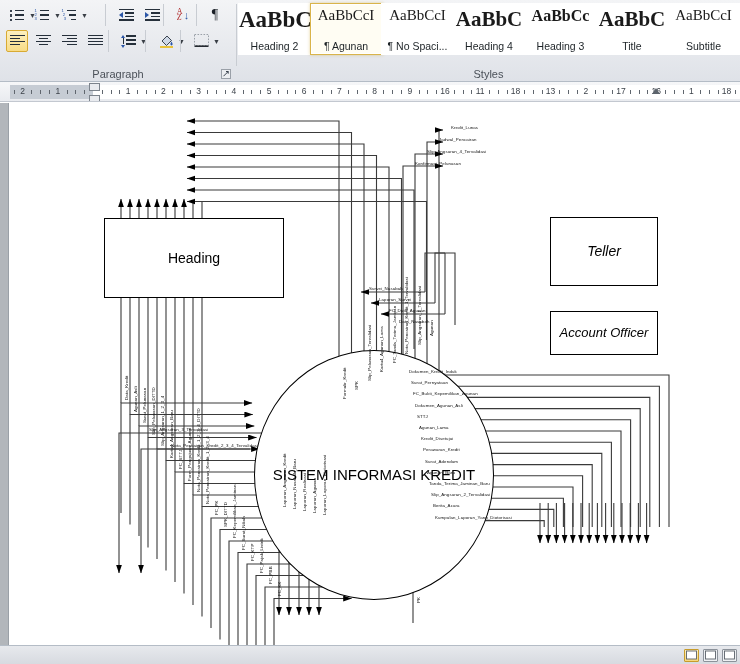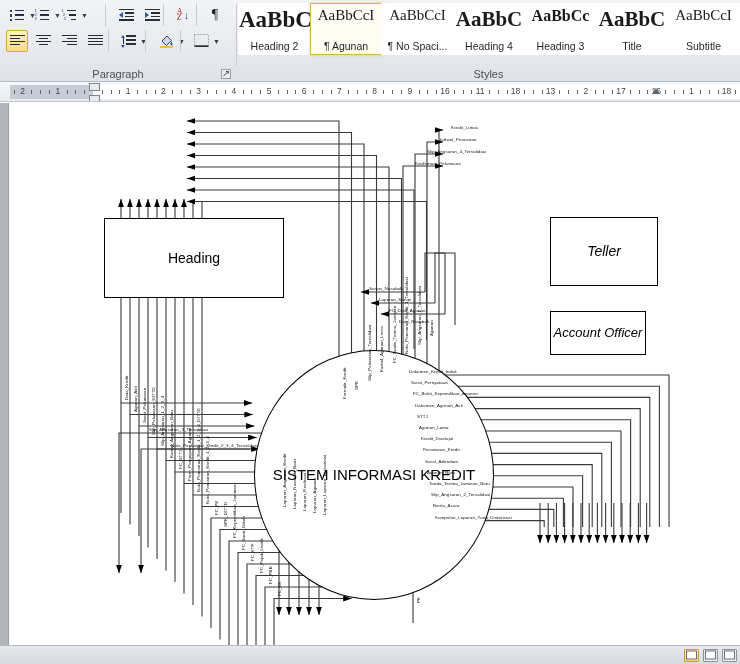--- a/index.html
+++ b/index.html
@@ -468,21 +468,21 @@
     <div id="diagram-shapes">
         <div class="proc" style="left: 245px; top: 247px; width: 240px; height: 250px;">
           <span>SISTEM INFORMASI KREDIT</span>
         </div>
         <div class="ent" style="left: 95px; top: 115px; width: 180px; height: 80px; font-size: 14px;">
           <span>Heading</span>
         </div>
         <div class="ent ital" style="left: 541px; top: 114px; width: 108px; height: 69px; font-size: 14px;">
           <span>Teller</span>
         </div>
-        <div class="ent ital" style="left: 541px; top: 208px; width: 96px; height: 44px; font-size: 13px;">
+        <div class="ent ital" style="left: 541px; top: 208px; width: 108px; height: 44px; font-size: 13px;">
           <span>Account Officer</span>
         </div>
         <div class="ent" style="left: 525px; top: 546px; width: 122px; height: 55px; font-size: 12px;"></div>
         <div class="flab rot" style="left: 114.5px; top: 297px;">Data_Kredit</div>
         <div class="flab rot" style="left: 123.5px; top: 308.5px;">Agunan_Asli</div>
         <div class="flab rot" style="left: 132.5px; top: 320px;">Surat_Pelunasan</div>
         <div class="flab rot" style="left: 141.5px; top: 331.5px;">Slip_Pelunasan_DITTD</div>
         <div class="flab rot" style="left: 150.5px; top: 343px;">Slip_Angsuran_1_2_3_4</div>
         <div class="flab rot" style="left: 159.5px; top: 354.5px;">Kartu4_Angsuran_Baru</div>
         <div class="flab rot" style="left: 168.5px; top: 366px;">FC_STTJ</div>

